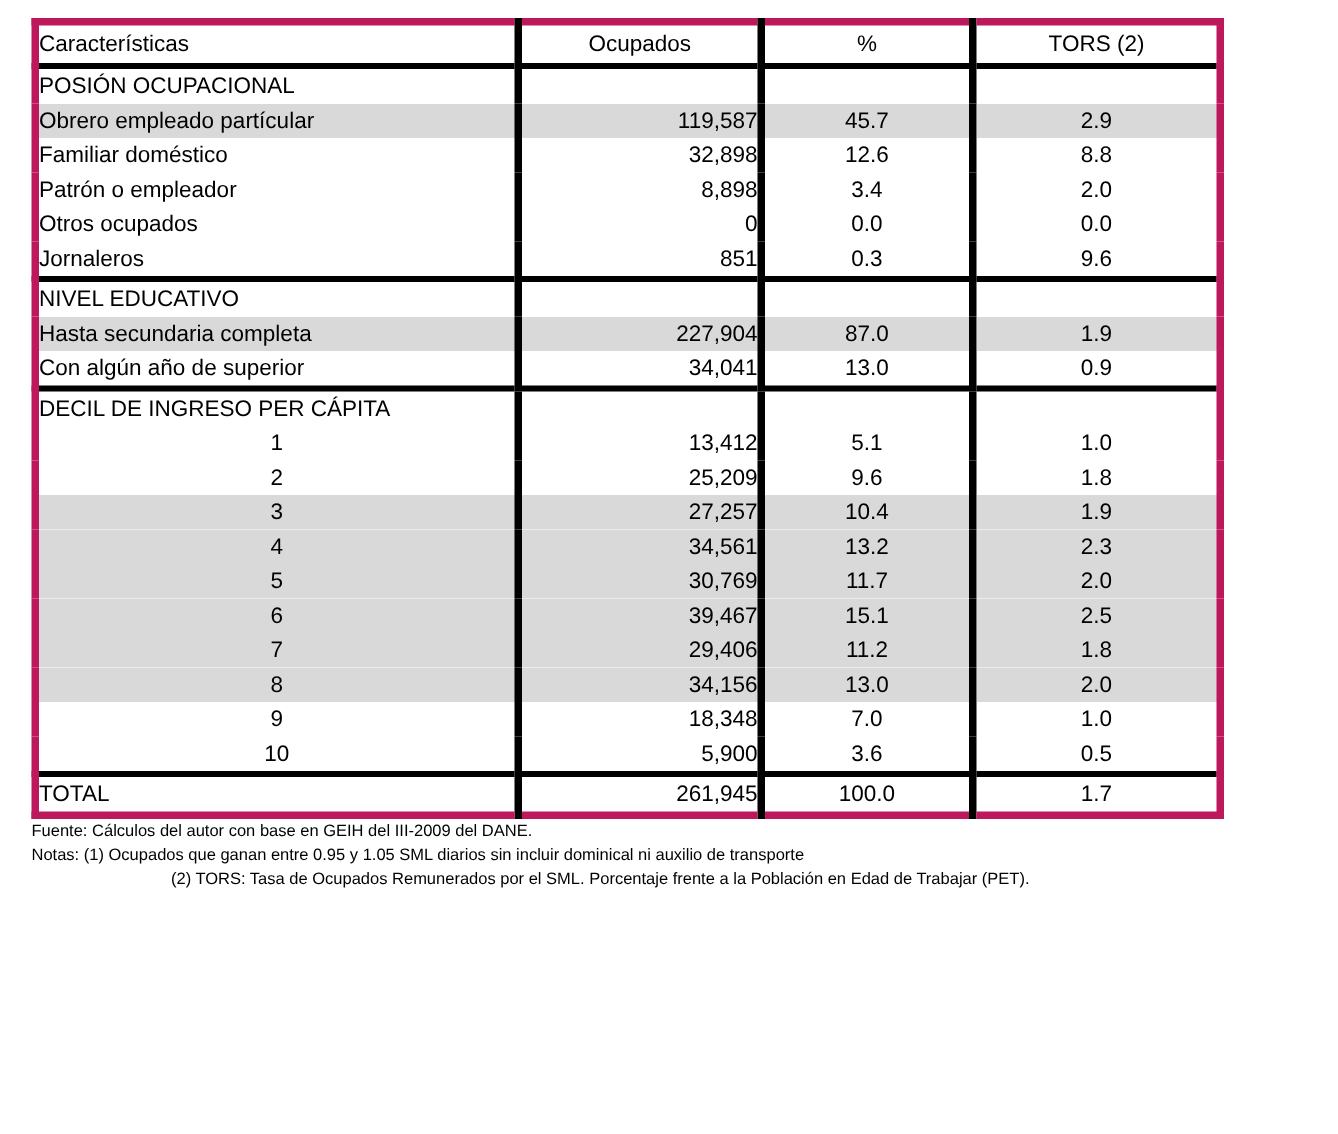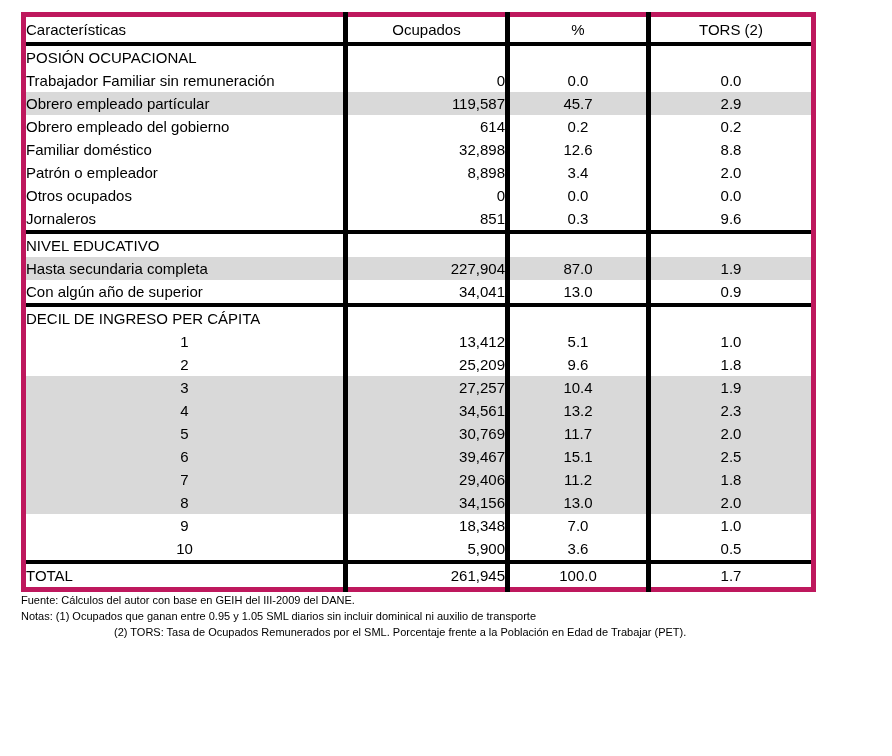--- a/index.html
+++ b/index.html
@@ -85,37 +85,25 @@
         <th class="ac">TORS (2)</th>
       </tr>
     </thead>
     <tbody>
         <tr>
           <td class="al">POSIÓN OCUPACIONAL</td>
           <td class="ar"></td>
           <td class="ac"></td>
           <td class="ac"></td>
         </tr>
-        <tr>
-          <td class="al">Trabajador Familiar sin remuneración</td>
-          <td class="ar">0</td>
-          <td class="ac">0.0</td>
-          <td class="ac">0.0</td>
-        </tr>
         <tr class="shaded">
           <td class="al">Obrero empleado partícular</td>
           <td class="ar">119,587</td>
           <td class="ac">45.7</td>
           <td class="ac">2.9</td>
-        </tr>
-        <tr>
-          <td class="al">Obrero empleado del gobierno</td>
-          <td class="ar">614</td>
-          <td class="ac">0.2</td>
-          <td class="ac">0.2</td>
         </tr>
         <tr>
           <td class="al">Familiar doméstico</td>
           <td class="ar">32,898</td>
           <td class="ac">12.6</td>
           <td class="ac">8.8</td>
         </tr>
         <tr>
           <td class="al">Patrón o empleador</td>
           <td class="ar">8,898</td>

